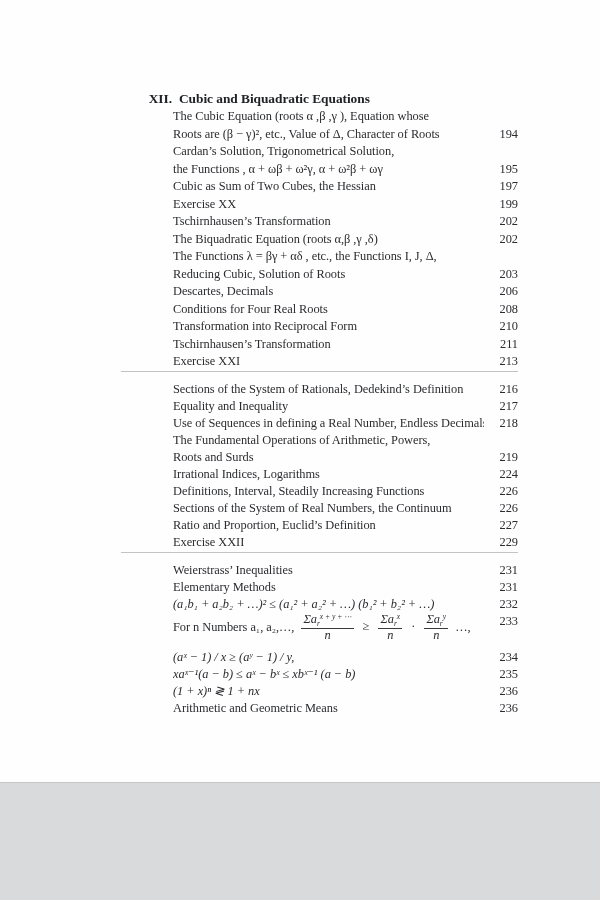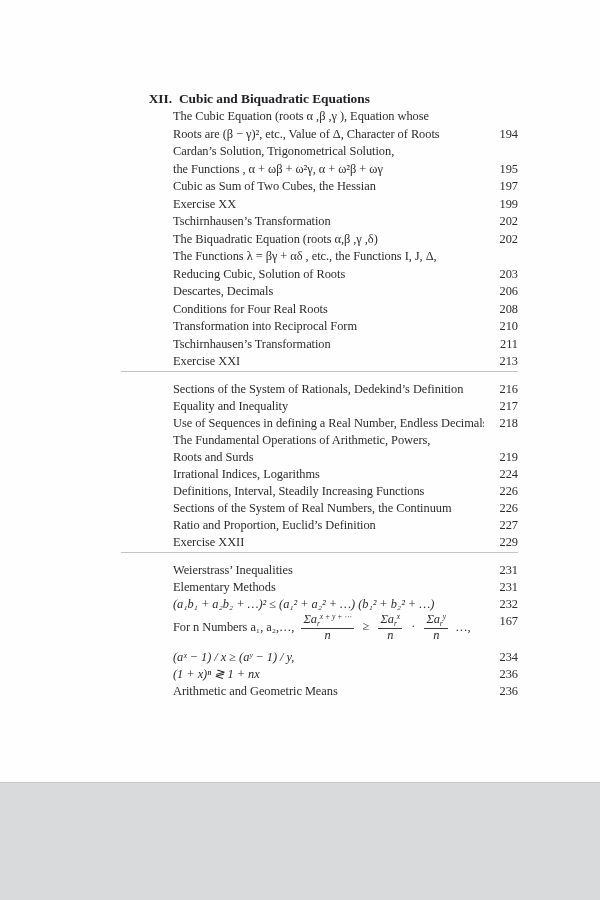--- a/index.html
+++ b/index.html
@@ -174,26 +174,30 @@
         <div class="row tall">
           <span class="txt">
             <span>For n Numbers a₁, a₂,…,</span>
             <span class="frac"><span class="num"><span>Σa</span><sub>r</sub><sup>x + y + ⋯</sup></span><span class="den">n</span></span>
             <span class="rel">≥</span>
             <span class="frac"><span class="num"><span>Σa</span><sub>r</sub><sup>x</sup></span><span class="den">n</span></span>
             <span class="rel">·</span>
             <span class="frac"><span class="num"><span>Σa</span><sub>r</sub><sup>y</sup></span><span class="den">n</span></span>
             <span>…,</span>
           </span>
-          <span class="pg">167</span>
+          <span class="pg">233</span>
         </div>
 
         <div class="row">
             <span class="txt math">(aˣ − 1) / x ≥ (aʸ − 1) / y,</span>
             <span class="pg">234</span>
+          </div>
+        <div class="row">
+            <span class="txt math">xaˣ⁻¹(a − b) ≤ aˣ − bˣ ≤ xbˣ⁻¹ (a − b)</span>
+            <span class="pg">235</span>
           </div>
         <div class="row">
             <span class="txt math">(1 + x)ⁿ ≷ 1 + nx</span>
             <span class="pg">236</span>
           </div>
         <div class="row">
             <span class="txt">Arithmetic and Geometric Means</span>
             <span class="pg">236</span>
           </div>
       </div>

